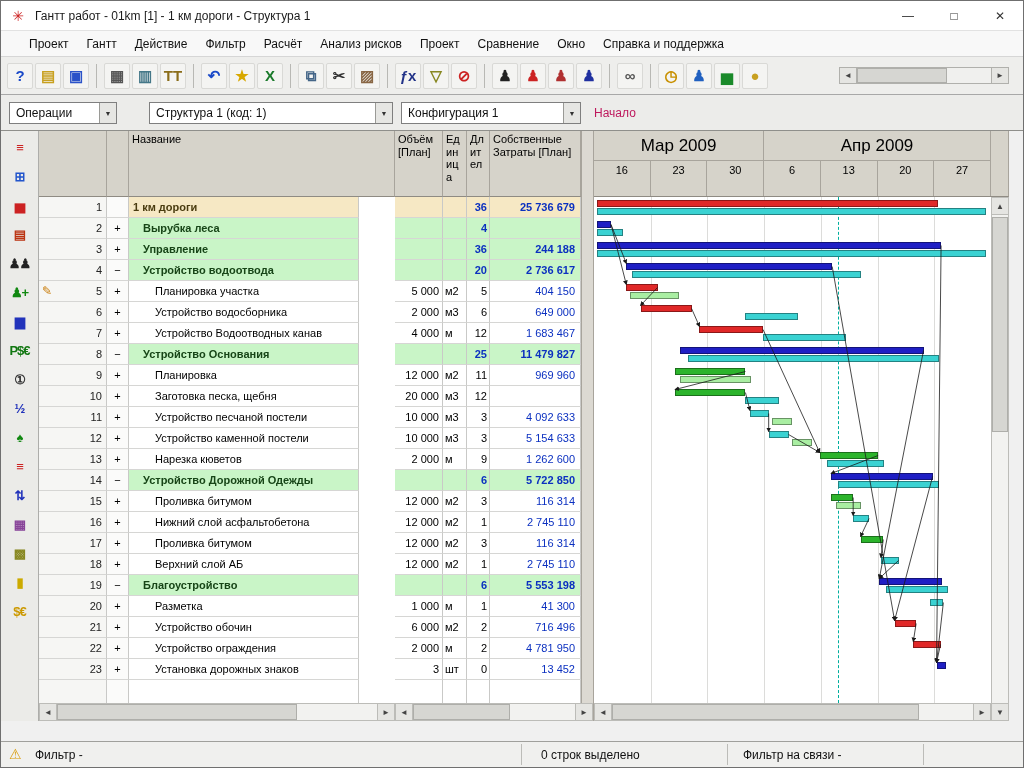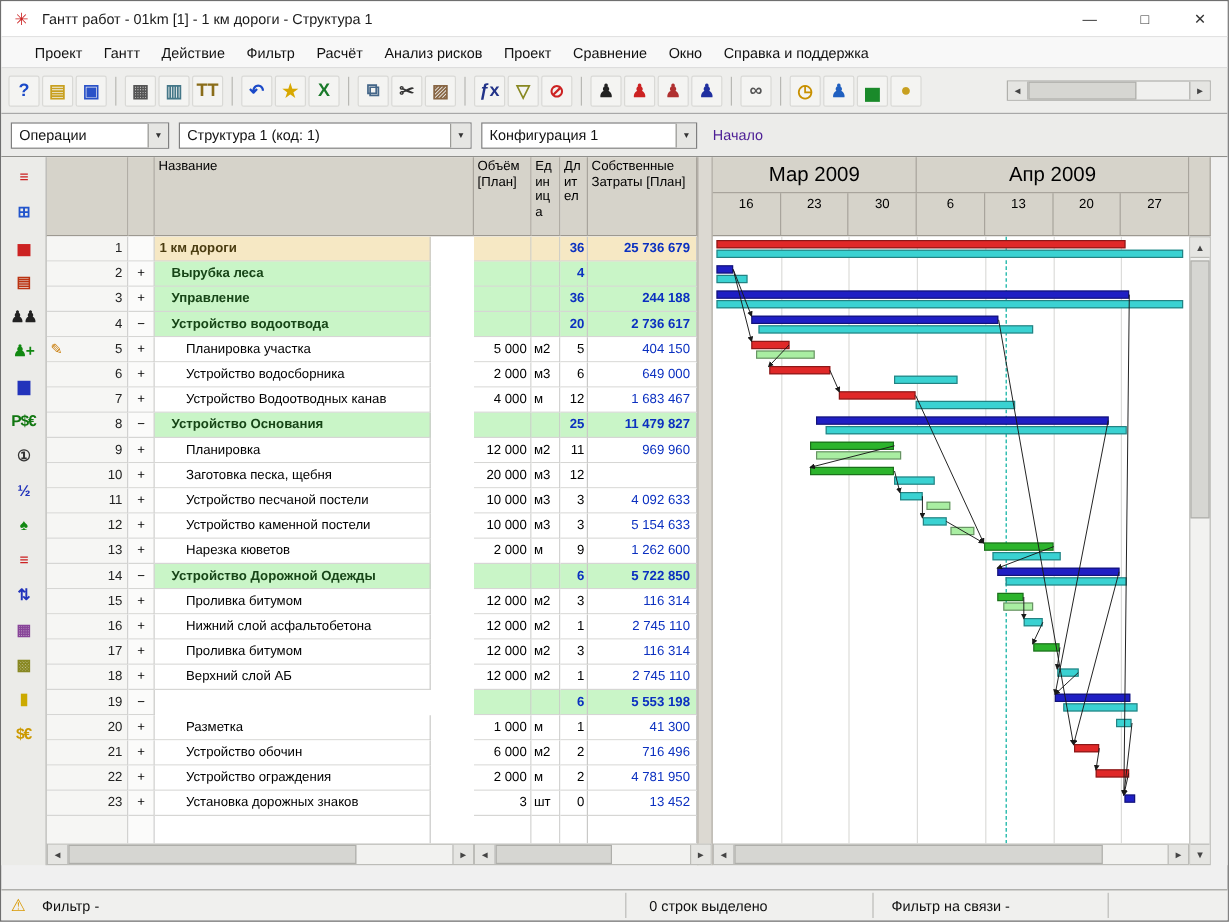--- a/index.html
+++ b/index.html
@@ -25,21 +25,21 @@
   .tb-pager .pg-btn{width:17px;background:#e5e5e2;border-right:1px solid #b0b0ac;font-size:8px;display:flex;align-items:center;justify-content:center;color:#444}
   .tb-pager .pg-btn:last-child{border-right:none;border-left:1px solid #b0b0ac}
   .tb-pager .pg-track{flex:1;position:relative}
   .tb-pager .pg-thumb{position:absolute;left:0;top:0;width:90px;height:100%;background:#d6d6d2;border:1px solid #aeaeaa}
 
   
   .filterbar{position:absolute;top:94px;left:0;right:0;height:36px;background:#ececea;border-bottom:1px solid #8f8f8b}
   .combo{position:absolute;top:7px;height:22px;background:#fff;border:1px solid #7f7f7f;display:flex;align-items:center}
   .combo .val{flex:1;padding:0 6px;font-size:12px;color:#111;white-space:nowrap;overflow:hidden}
   .combo .arrow{width:17px;height:100%;background:#e6e6e3;border-left:1px solid #9a9a96;font-size:7px;color:#333;display:flex;align-items:center;justify-content:center}
-  .start-label{position:absolute;left:593px;top:11px;font-size:12px;color:#4c1d95}
+  .start-label{position:absolute;left:593px;top:11px;font-size:12px;color:#be185d}
 
   
   .content{position:absolute;top:130px;left:0;width:1024px;height:590px;background:#f0f0f0}
   .side{position:absolute;left:0;top:0;width:38px;height:590px;background:#ebebe8;border-right:1px solid #adadaa;display:flex;flex-direction:column;align-items:center;padding-top:2px}
   .side-btn{width:30px;height:29px;display:flex;align-items:center;justify-content:center;font-size:14px;font-weight:bold}
   .side-btn span{letter-spacing:-1px;font-size:13px}
 
   .thead-cell{position:absolute;top:0;height:66px;background:#d6d3ca;border-right:1px solid #a8a49c;border-bottom:1px solid #8f8b83;font-size:11px;color:#000;padding:2px 3px;line-height:1.15;overflow:hidden}
   .wrap-hard{word-break:break-all}
   .wrap-soft{word-break:break-word;white-space:normal}
@@ -216,21 +216,21 @@
     <div class="tb-pager">
       <div class="pg-btn">◄</div>
       <div class="pg-track">
           <div class="pg-thumb"></div>
         </div>
       <div class="pg-btn">►</div>
     </div>
   </div>
 
   <div class="filterbar">
-    <div class="combo" style="left:8px;width:132px">
+    <div class="combo" style="left:8px;width:108px">
       <span class="val">Операции</span>
       <span class="arrow">▼</span>
     </div>
     <div class="combo" style="left:148px;width:244px">
       <span class="val">Структура 1 (код: 1)</span>
       <span class="arrow">▼</span>
     </div>
     <div class="combo" style="left:400px;width:180px">
       <span class="val">Конфигурация 1</span>
       <span class="arrow">▼</span>
@@ -518,20 +518,21 @@
           <div class="cell c-vol bgc">12 000</div>
           <div class="cell c-unit bgc">м2</div>
           <div class="cell c-dur bgc">1</div>
           <div class="cell c-cost bgc">2 745 110</div>
         </div>
         <div class="row group">
           <div class="cell c-num">
             <span>19</span>
           </div>
           <div class="cell c-tog">−</div>
+          <div class="cell c-name bgc">Благоустройство</div>
           <div class="cell c-vol bgc"></div>
           <div class="cell c-unit bgc"></div>
           <div class="cell c-dur bgc">6</div>
           <div class="cell c-cost bgc">5 553 198</div>
         </div>
         <div class="row task">
           <div class="cell c-num">
             <span>20</span>
           </div>
           <div class="cell c-tog">+</div>

